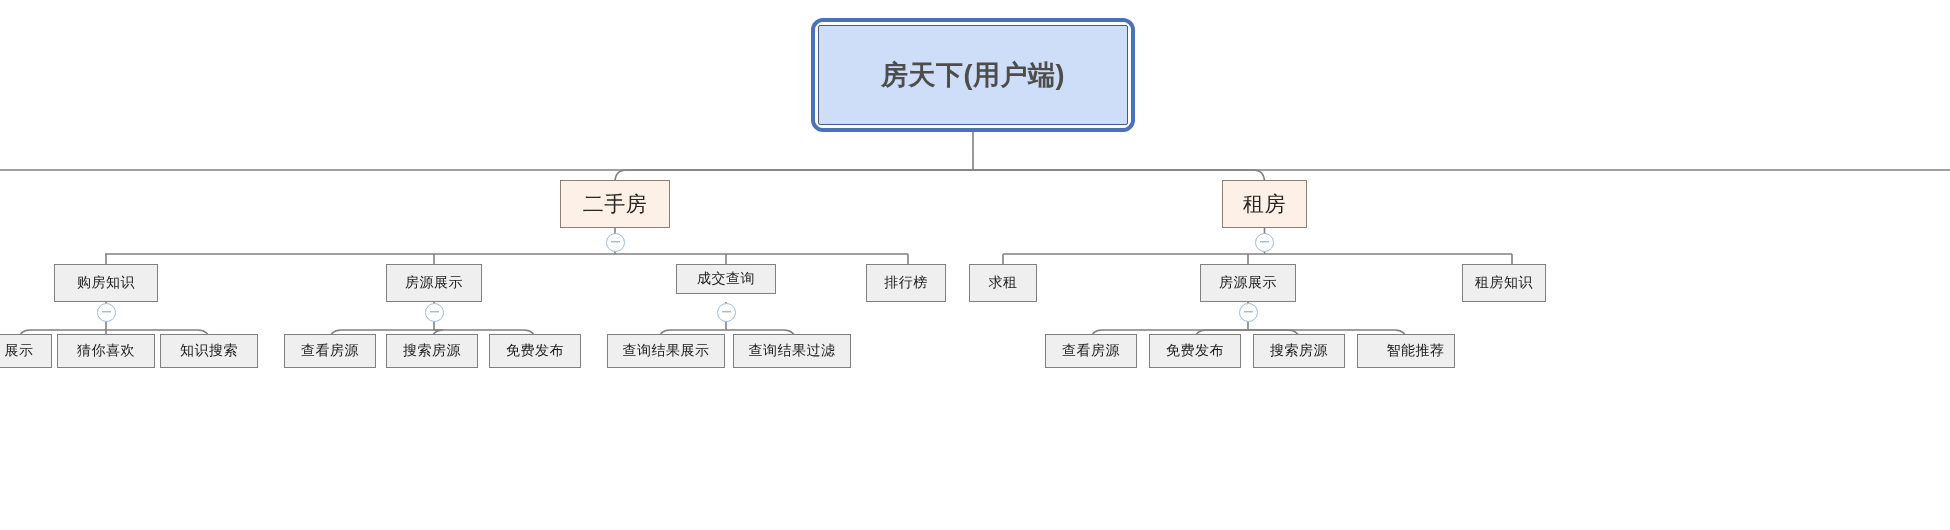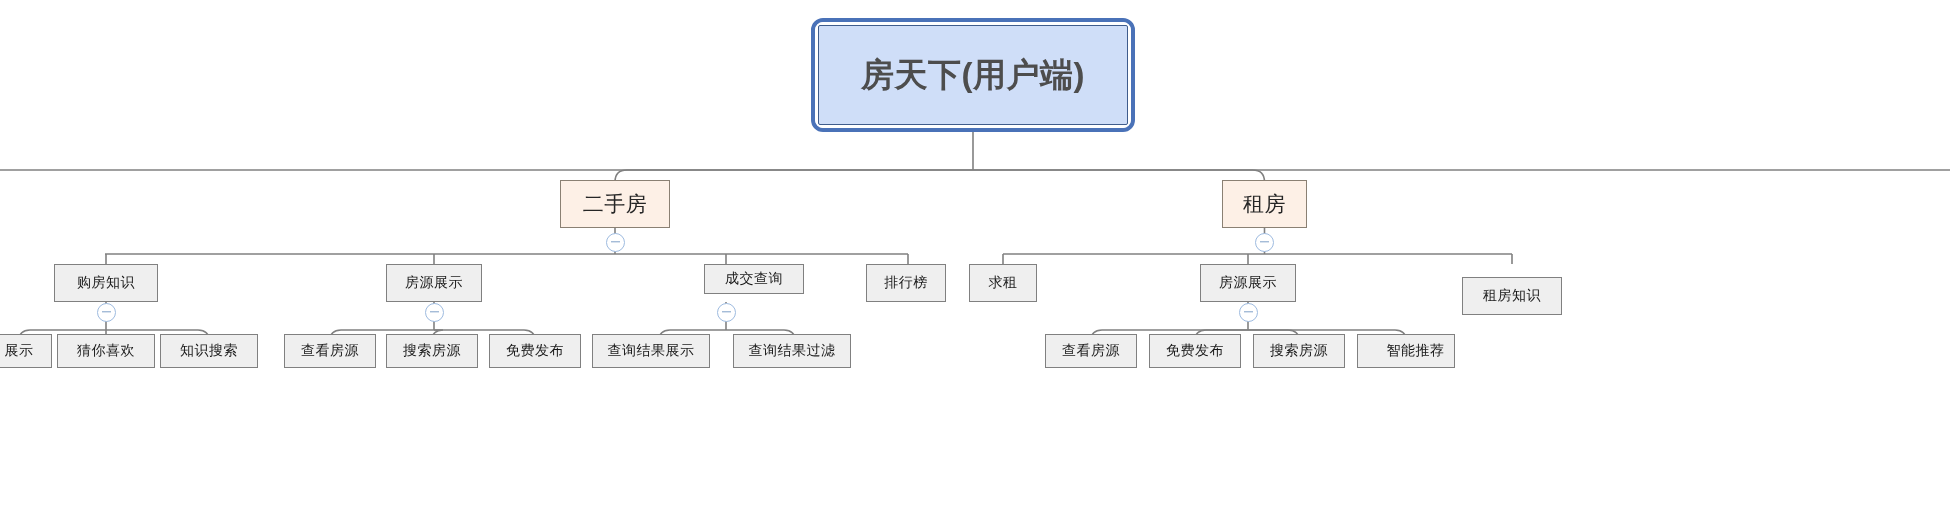--- a/index.html
+++ b/index.html
@@ -36,21 +36,21 @@
     white-space: nowrap;
     color: #1a1a1a;
     letter-spacing: 0.5px;
   }
 
   
   .node.root {
     background: #cfdef8;
     border: 1.5px solid #3f5c8c;
     border-radius: 2px;
-    font-size: 33px;
+    font-size: 27px;
     font-weight: bold;
     color: #4d4d4d;
     z-index: 5;
   }
   .root-sel {
     position: absolute;
     box-sizing: border-box;
     border: 4px solid #4a72b8;
     border-radius: 12px;
     background: #ffffff;
@@ -142,32 +142,32 @@
       <path d="M 1248 330 L 1288 330 Q 1299 330 1299 341 L 1299 334" fill="none" stroke="#808080" stroke-width="1.6" stroke-linecap="butt"></path>
       <path d="M 1248 330 L 1395 330 Q 1406 330 1406 341 L 1406 334" fill="none" stroke="#808080" stroke-width="1.6" stroke-linecap="butt"></path>
     </svg>
 <div class="root-sel" style="left: 811px; top: 18px; width: 324px; height: 114px;"></div>
     <div class="root-sel-inner" style="left: 815px; top: 22px; width: 316px; height: 106px;"></div>
     <div class="node root" style="left: 818px; top: 25px; width: 310px; height: 100px;">房天下(用户端)</div>
     <div class="node lvl2" style="left: 560px; top: 180px; width: 110px; height: 48px;">二手房</div>
     <div class="node lvl2" style="left: 1222px; top: 180px; width: 85px; height: 48px;">租房</div>
     <div class="node lvl3" style="left: 54px; top: 264px; width: 104px; height: 38px;">购房知识</div>
     <div class="node lvl3" style="left: 386px; top: 264px; width: 96px; height: 38px;">房源展示</div>
-    <div class="node lvl3" style="left: 704px; top: 264px; width: 100px; height: 30px;">成交查询</div>
+    <div class="node lvl3" style="left: 676px; top: 264px; width: 100px; height: 30px;">成交查询</div>
     <div class="node lvl3" style="left: 866px; top: 264px; width: 80px; height: 38px;">排行榜</div>
     <div class="node lvl3" style="left: 969px; top: 264px; width: 68px; height: 38px;">求租</div>
     <div class="node lvl3" style="left: 1200px; top: 264px; width: 96px; height: 38px;">房源展示</div>
-    <div class="node lvl3" style="left: 1462px; top: 277px; width: 100px; height: 38px;">租房知识</div>
+    <div class="node lvl3" style="left: 1462px; top: 264px; width: 84px; height: 38px;">租房知识</div>
     <div class="node lvl4" style="left: -14px; top: 334px; width: 66px; height: 34px;">展示</div>
     <div class="node lvl4" style="left: 57px; top: 334px; width: 98px; height: 34px;">猜你喜欢</div>
     <div class="node lvl4" style="left: 160px; top: 334px; width: 98px; height: 34px;">知识搜索</div>
     <div class="node lvl4" style="left: 284px; top: 334px; width: 92px; height: 34px;">查看房源</div>
     <div class="node lvl4" style="left: 386px; top: 334px; width: 92px; height: 34px;">搜索房源</div>
     <div class="node lvl4" style="left: 489px; top: 334px; width: 92px; height: 34px;">免费发布</div>
-    <div class="node lvl4" style="left: 592px; top: 334px; width: 118px; height: 34px;">查询结果展示</div>
+    <div class="node lvl4" style="left: 607px; top: 334px; width: 118px; height: 34px;">查询结果展示</div>
     <div class="node lvl4" style="left: 733px; top: 334px; width: 118px; height: 34px;">查询结果过滤</div>
     <div class="node lvl4" style="left: 1045px; top: 334px; width: 92px; height: 34px;">查看房源</div>
     <div class="node lvl4" style="left: 1149px; top: 334px; width: 92px; height: 34px;">免费发布</div>
     <div class="node lvl4" style="left: 1253px; top: 334px; width: 92px; height: 34px;">搜索房源</div>
     <div class="node lvl4" style="left: 1357px; top: 334px; width: 98px; height: 34px; padding-left: 19px;">智能推荐</div>
     <div class="toggle" style="left: 605.5px; top: 232.5px;"></div>
     <div class="toggle" style="left: 1254.5px; top: 232.5px;"></div>
     <div class="toggle" style="left: 96.5px; top: 302.5px;"></div>
     <div class="toggle" style="left: 424.5px; top: 302.5px;"></div>
     <div class="toggle" style="left: 716.5px; top: 302.5px;"></div>

